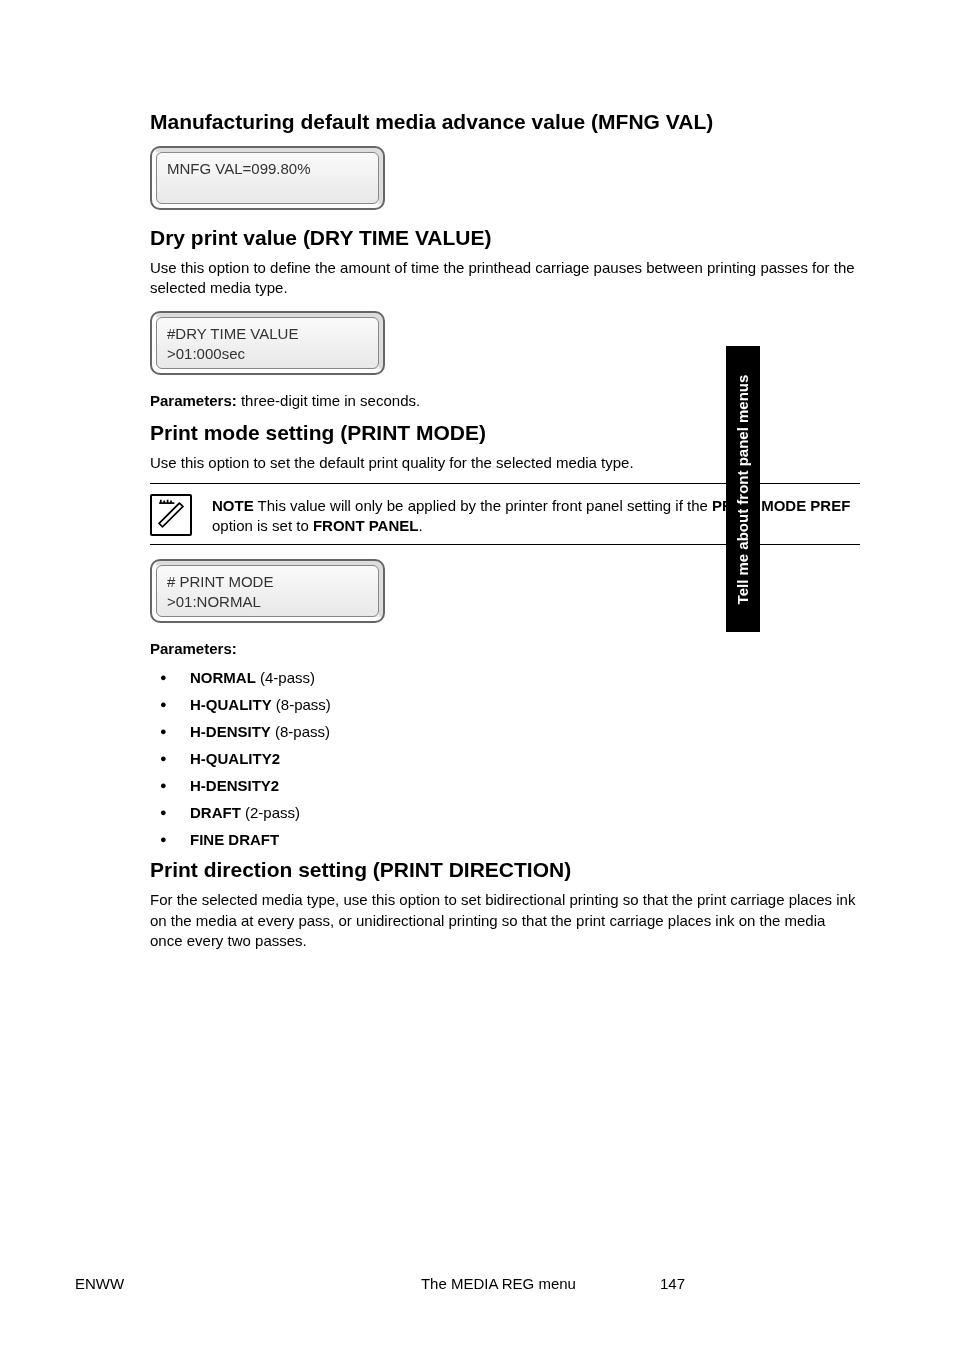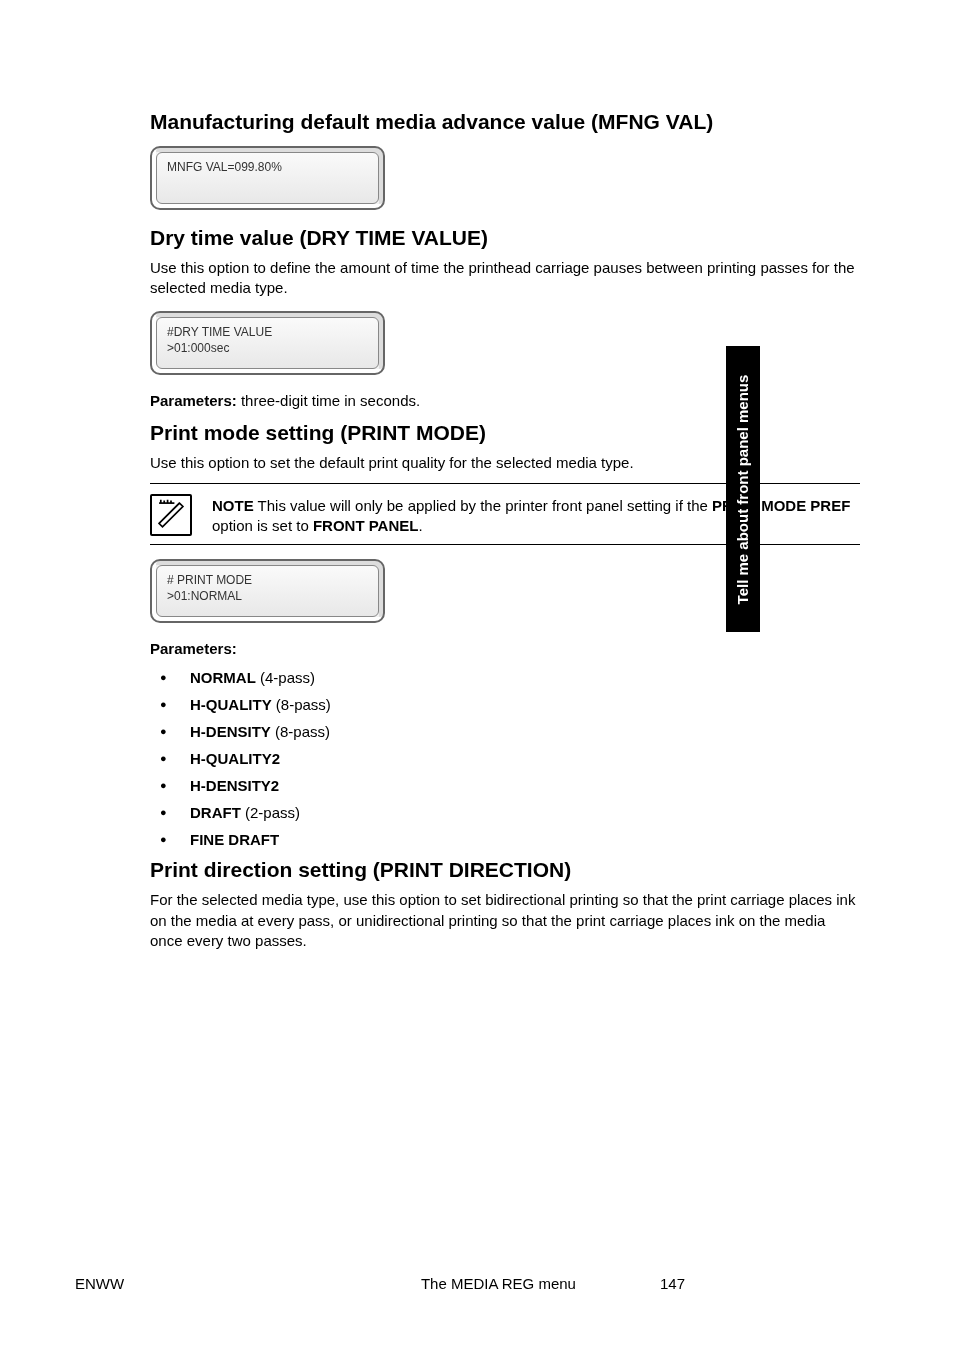--- a/index.html
+++ b/index.html
@@ -25,21 +25,21 @@
     background: #f2f2f2;
     box-shadow: inset 4px -4px 0 #fff, inset -4px 4px 0 #ddd;
   }
   .lcd-inner {
     width: 100%; height: 100%;
     border: 1px solid #888;
     border-radius: 6px;
     background: linear-gradient(#fafafa, #e8e8e8);
     padding: 6px 10px 4px 10px;
     font-family: Arial, sans-serif;
-    font-size: 12px;
+    font-size: 15px;
     color: #333;
     line-height: 1.35;
     position: relative;
   }
   .lcd-inner .l1, .lcd-inner .l2 { white-space: pre; }
 
   
   .note-block { margin: 10px 0 14px 0; }
   .note-hr { border: none; border-top: 1px solid #000; height: 0; margin: 0 0 8px 0; }
   .note-hr2 { border: none; border-top: 1px solid #000; height: 0; margin: 8px 0 0 0; }
@@ -88,21 +88,21 @@
     <h2>Manufacturing default media advance value (MFNG VAL)</h2>
     <div class="lcd-wrap">
       <div class="lcd-outer">
           <div class="lcd-inner">
         <div class="l1">MNFG VAL=099.80%</div>
         <div class="l2"></div>
       </div>
         </div>
     </div>
 
-    <h2>Dry time value (DRY TIME VALUE)</h2>
+    <h2>Dry print value (DRY TIME VALUE)</h2>
     <p>Use this option to define the amount of time the printhead carriage pauses between printing passes for the selected media type.</p>
     <div class="lcd-wrap">
       <div class="lcd-outer">
           <div class="lcd-inner">
         <div class="l1">#DRY TIME VALUE</div>
         <div class="l2">&gt;01:000sec</div>
       </div>
         </div>
     </div>
     <p class="params-line">

